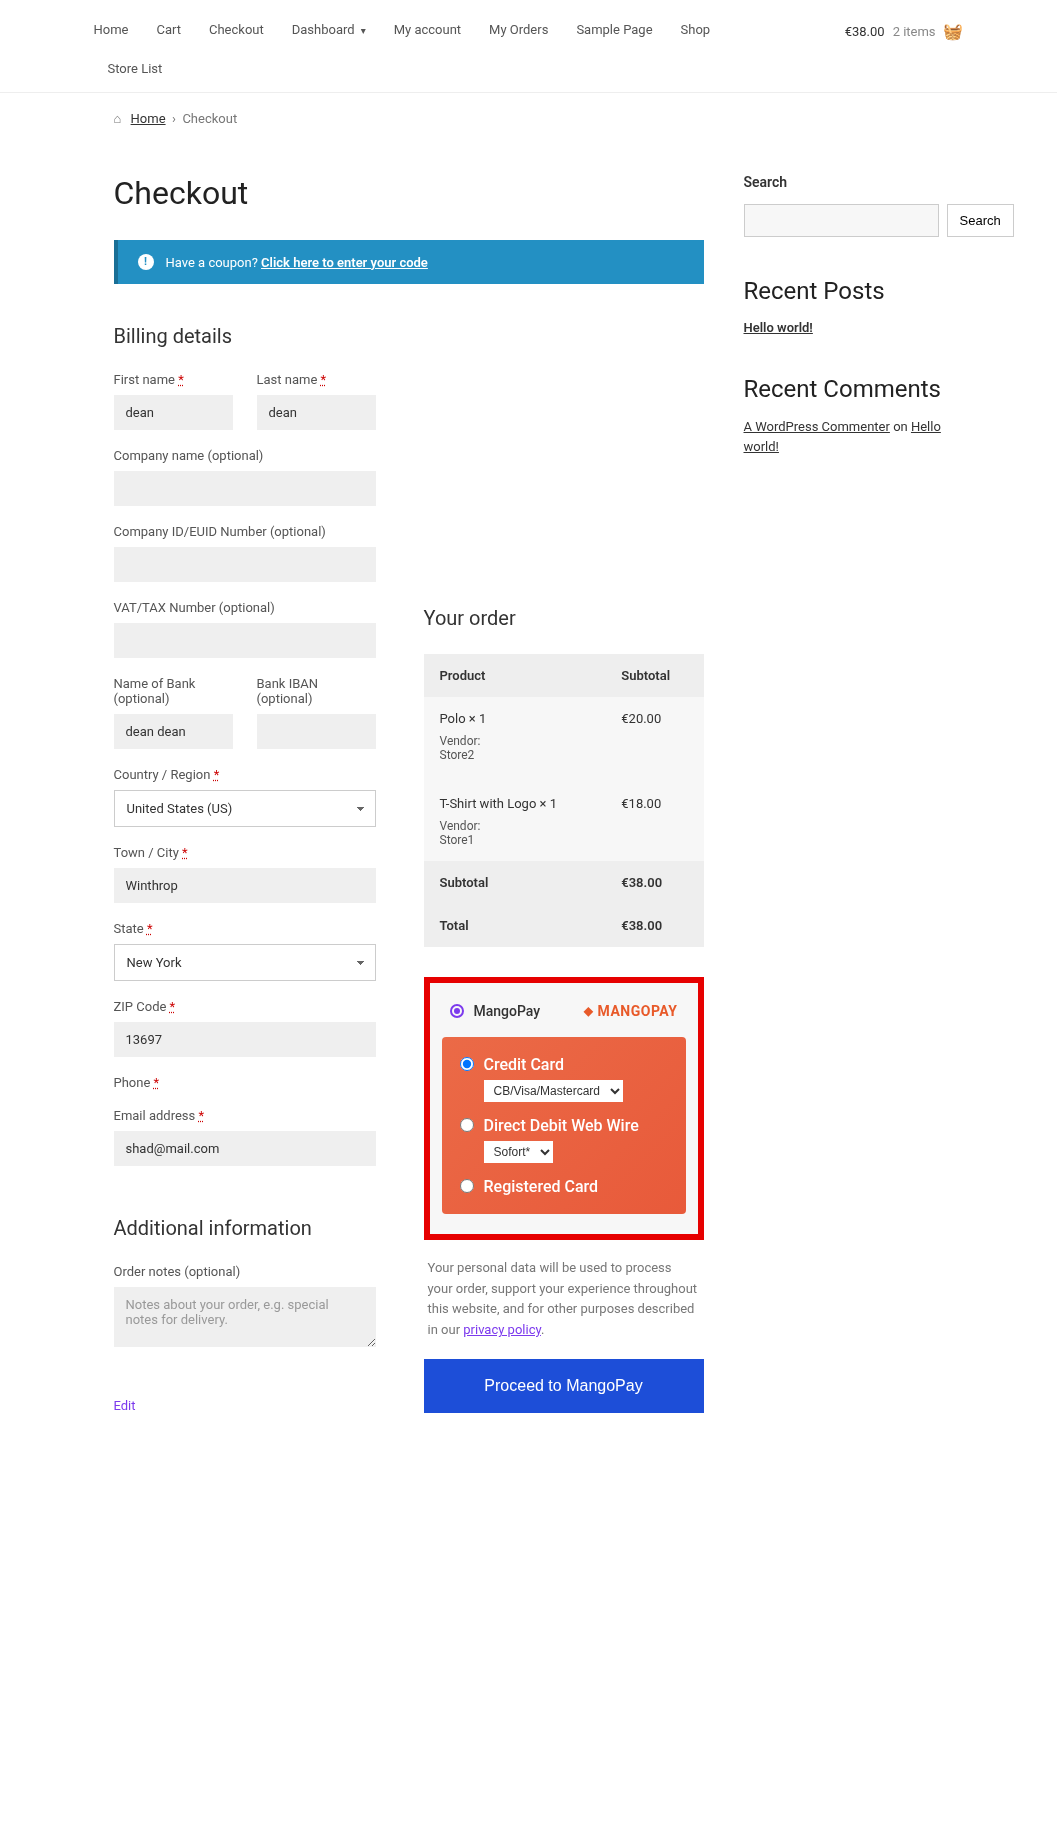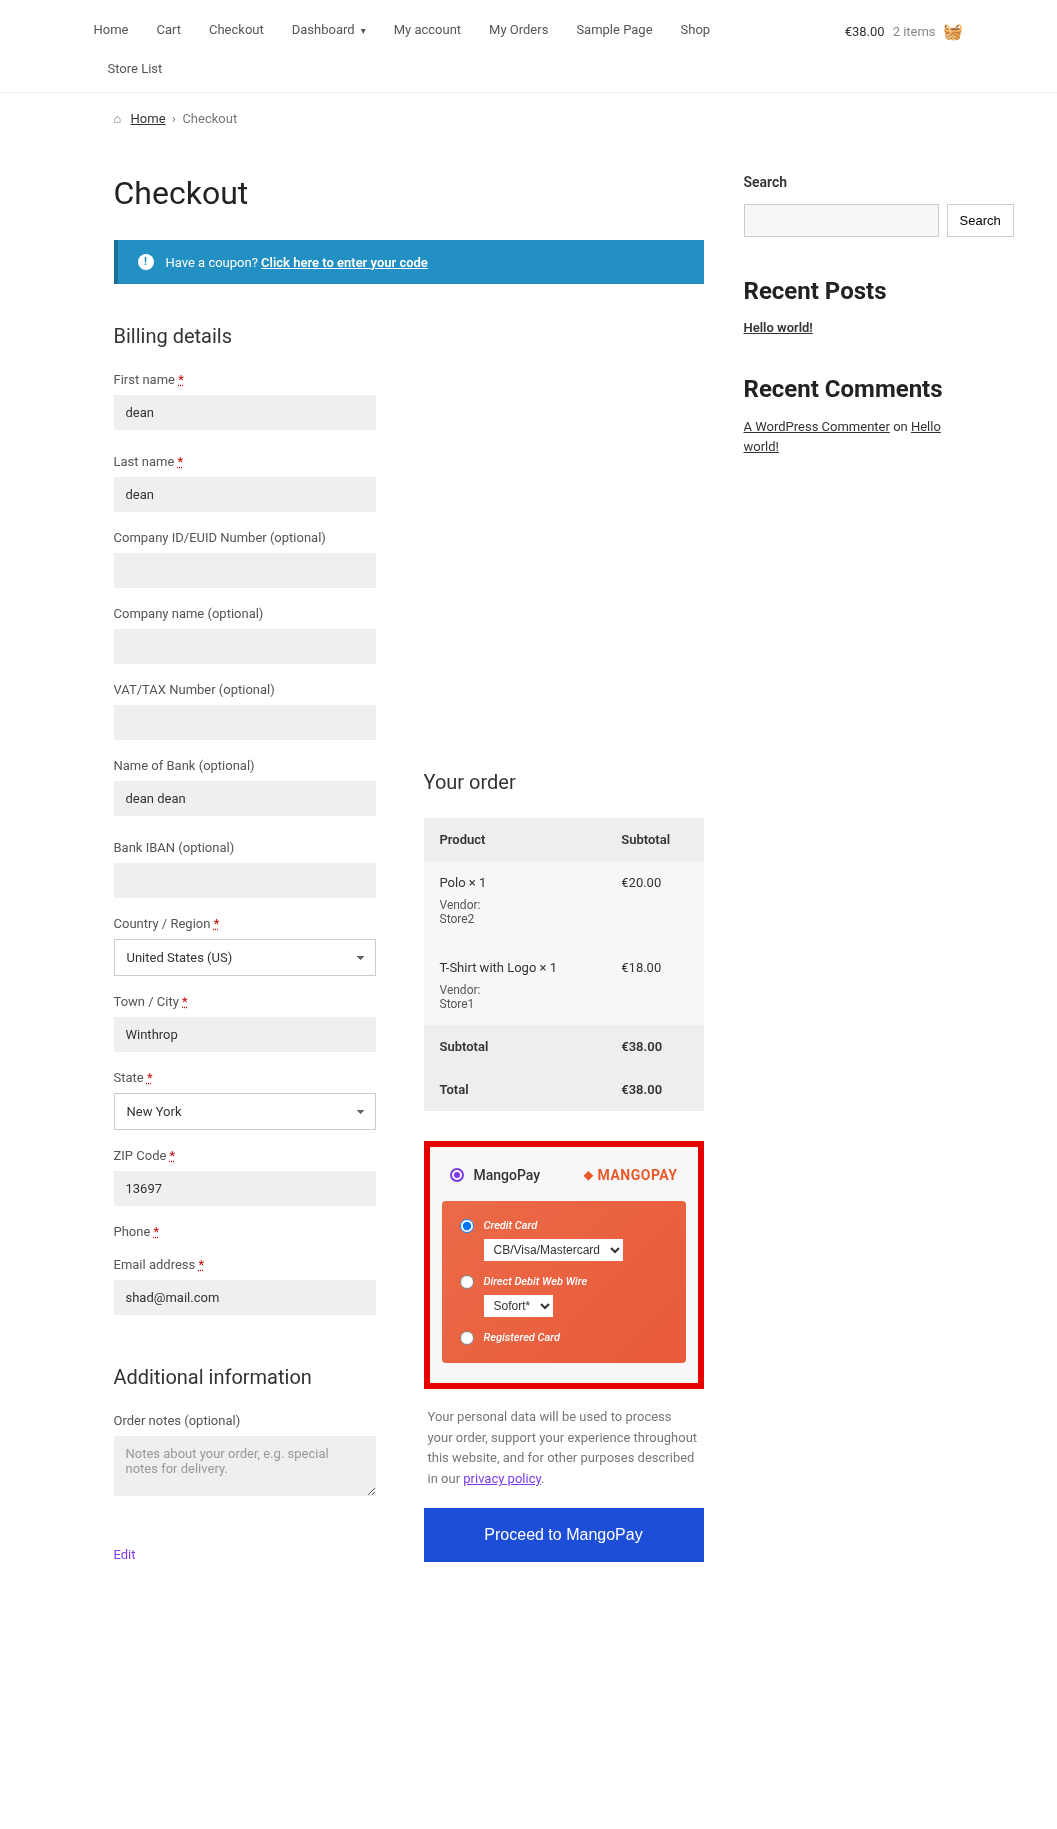--- a/index.html
+++ b/index.html
@@ -38,21 +38,21 @@
 
 
 .checkout-cols { display: flex; gap: 48px; align-items: flex-end; }
 .billing-col { flex: 1; min-width: 0; }
 .order-col { width: 280px; flex-shrink: 0; }
 
 h2.section-title { font-size: 20px; font-weight: 400; color: #333; margin-bottom: 24px; }
 
 
 .form-row { margin-bottom: 18px; }
-.form-row-split { display: flex; gap: 24px; flex-direction: column; }
+.form-row-split { display: flex; gap: 24px; }
 .form-row-split > div { flex: 1; }
 .form-label { display: block; font-size: 13px; color: #555; margin-bottom: 8px; }
 .req { color: #c00; text-decoration: underline dotted; }
 .form-input, .form-select, .form-textarea { width: 100%; background: #efefef; border: none; padding: 10px 12px; font-size: 13px; color: #333; font-family: inherit; }
 .form-select { background: #fff; border: 1px solid #ccc; appearance: none; padding-right: 28px; background-image: linear-gradient(45deg, transparent 50%, #666 50%), linear-gradient(135deg, #666 50%, transparent 50%); background-position: calc(100% - 14px) 50%, calc(100% - 10px) 50%; background-size: 4px 4px, 4px 4px; background-repeat: no-repeat; }
 .form-textarea { min-height: 60px; resize: vertical; }
 .form-input::placeholder, .form-textarea::placeholder { color: #999; }
 
 
 .order-table { width: 100%; border-collapse: collapse; font-size: 13px; background: #f7f7f7; }
@@ -69,37 +69,37 @@
 .pay-header-left { display: flex; align-items: center; gap: 10px; }
 .radio-outer { width: 14px; height: 14px; border: 2px solid #7c3aed; border-radius: 50%; display: inline-flex; align-items: center; justify-content: center; }
 .radio-outer .dot { width: 6px; height: 6px; background: #7c3aed; border-radius: 50%; }
 .pay-header span.label { font-size: 14px; color: #333; font-weight: 500; }
 .mangopay-logo { font-weight: 700; color: #e85a2a; font-size: 14px; letter-spacing: 0.5px; display: flex; align-items: center; gap: 4px; }
 .mangopay-logo .diamond { color: #e85a2a; font-size: 12px; }
 
 .pay-options { background: linear-gradient(135deg, #eb6a47 0%, #e85a3a 100%); border-radius: 4px; padding: 18px 18px; color: #fff; }
 .pay-option { display: flex; align-items: center; gap: 10px; margin-bottom: 6px; }
 .pay-option input[type=radio] { width: 14px; height: 14px; }
-.pay-option-label { font-size: 11px; font-weight: 500; font-style: italic; }
+.pay-option-label { font-size: 16px; font-weight: 500; }
 .pay-sub-select { margin-left: 24px; margin-bottom: 14px; background: #fff; color: #333; border: none; padding: 3px 6px; font-size: 12px; }
 .pay-option:last-of-type { margin-bottom: 0; }
 
 .privacy-text { font-size: 13px; color: #777; line-height: 1.6; margin-top: 18px; padding: 0 4px; }
 .privacy-text a { color: #7c3aed; text-decoration: underline; }
 
 .proceed-btn { display: block; width: 100%; background: #1d4ed8; color: #fff; border: none; padding: 18px; font-size: 16px; font-weight: 500; margin-top: 18px; cursor: pointer; }
 
 
 .additional-info { margin-top: 50px; }
 
 .edit-link { color: #7c3aed; font-size: 13px; margin-top: 30px; display: inline-block; }
 
 
 .sidebar h3 { font-size: 14px; font-weight: 600; margin-bottom: 14px; color: #333; }
-.sidebar h2.big { font-size: 24px; font-weight: 700; color: #222; margin-bottom: 14px; margin-top: 40px; }
+.sidebar h2.big { font-size: 24px; font-weight: 400; color: #222; margin-bottom: 14px; margin-top: 40px; }
 .search-row { display: flex; gap: 8px; margin-bottom: 10px; }
 .search-input { flex: 1; border: 1px solid #ccc; background: #f7f7f7; padding: 8px; }
 .search-btn { border: 1px solid #ccc; background: #fff; padding: 8px 12px; font-size: 13px; cursor: pointer; }
 .sidebar a.link { text-decoration: underline; color: #333; font-size: 13px; font-weight: 600; }
 .sidebar .comment-line { font-size: 13px; color: #333; line-height: 1.5; }
 .sidebar .comment-line a { text-decoration: underline; font-weight: 400; }
 </style>
 </head>
 <body>
 
@@ -154,26 +154,26 @@
               <label class="form-label"><span>First name</span> <span class="req">*</span></label>
               <input class="form-input" value="dean" style="">
             </div>
             <div>
               <label class="form-label"><span>Last name</span> <span class="req">*</span></label>
               <input class="form-input" value="dean" style="">
             </div>
           </div>
 
           <div class="form-row">
+            <label class="form-label">Company name (optional)</label>
+            <input class="form-input" style="">
+          </div>
+
+          <div class="form-row">
             <label class="form-label">Company ID/EUID Number (optional)</label>
-            <input class="form-input" style="">
-          </div>
-
-          <div class="form-row">
-            <label class="form-label">Company name (optional)</label>
             <input class="form-input" style="">
           </div>
 
           <div class="form-row">
             <label class="form-label">VAT/TAX Number (optional)</label>
             <input class="form-input" style="">
           </div>
 
           <div class="form-row form-row-split">
             <div>

